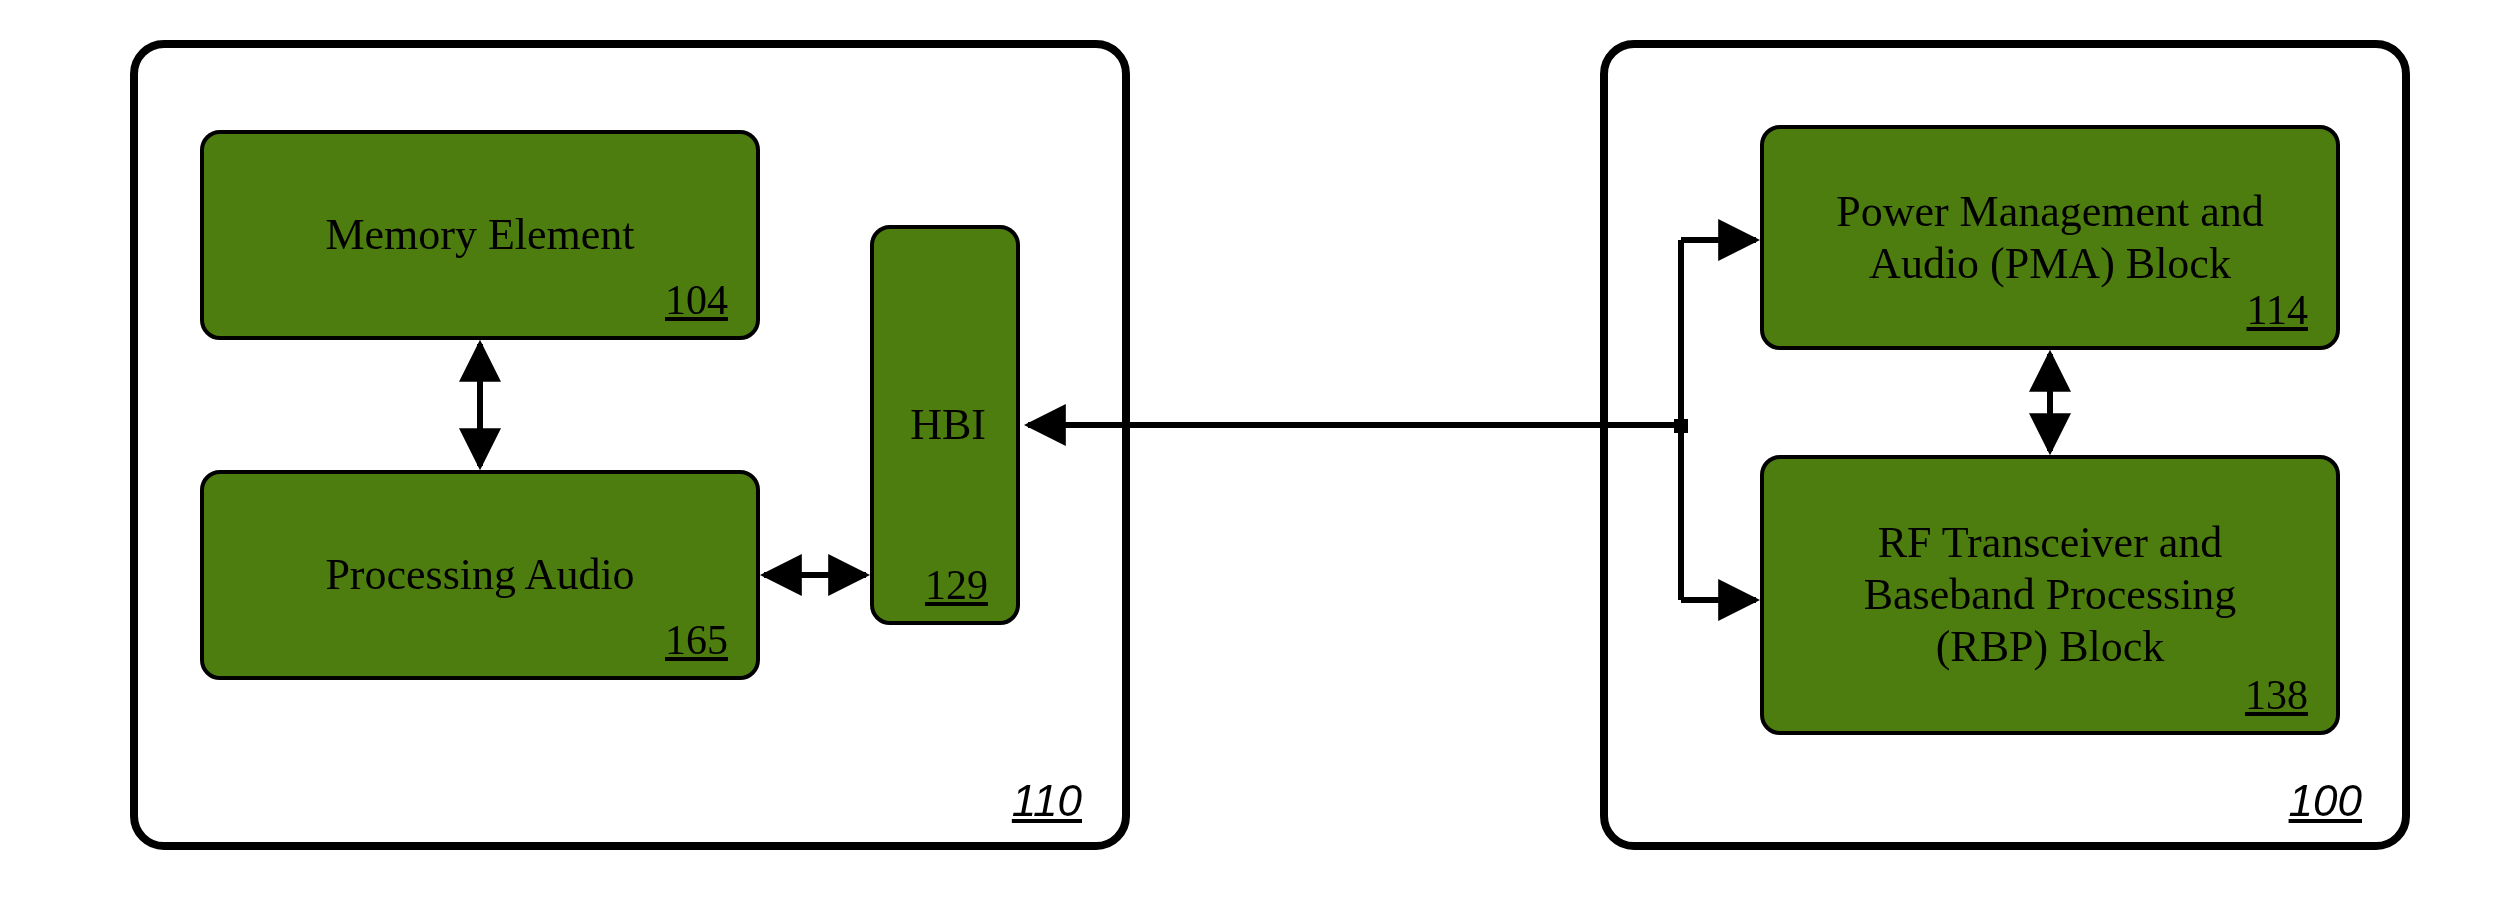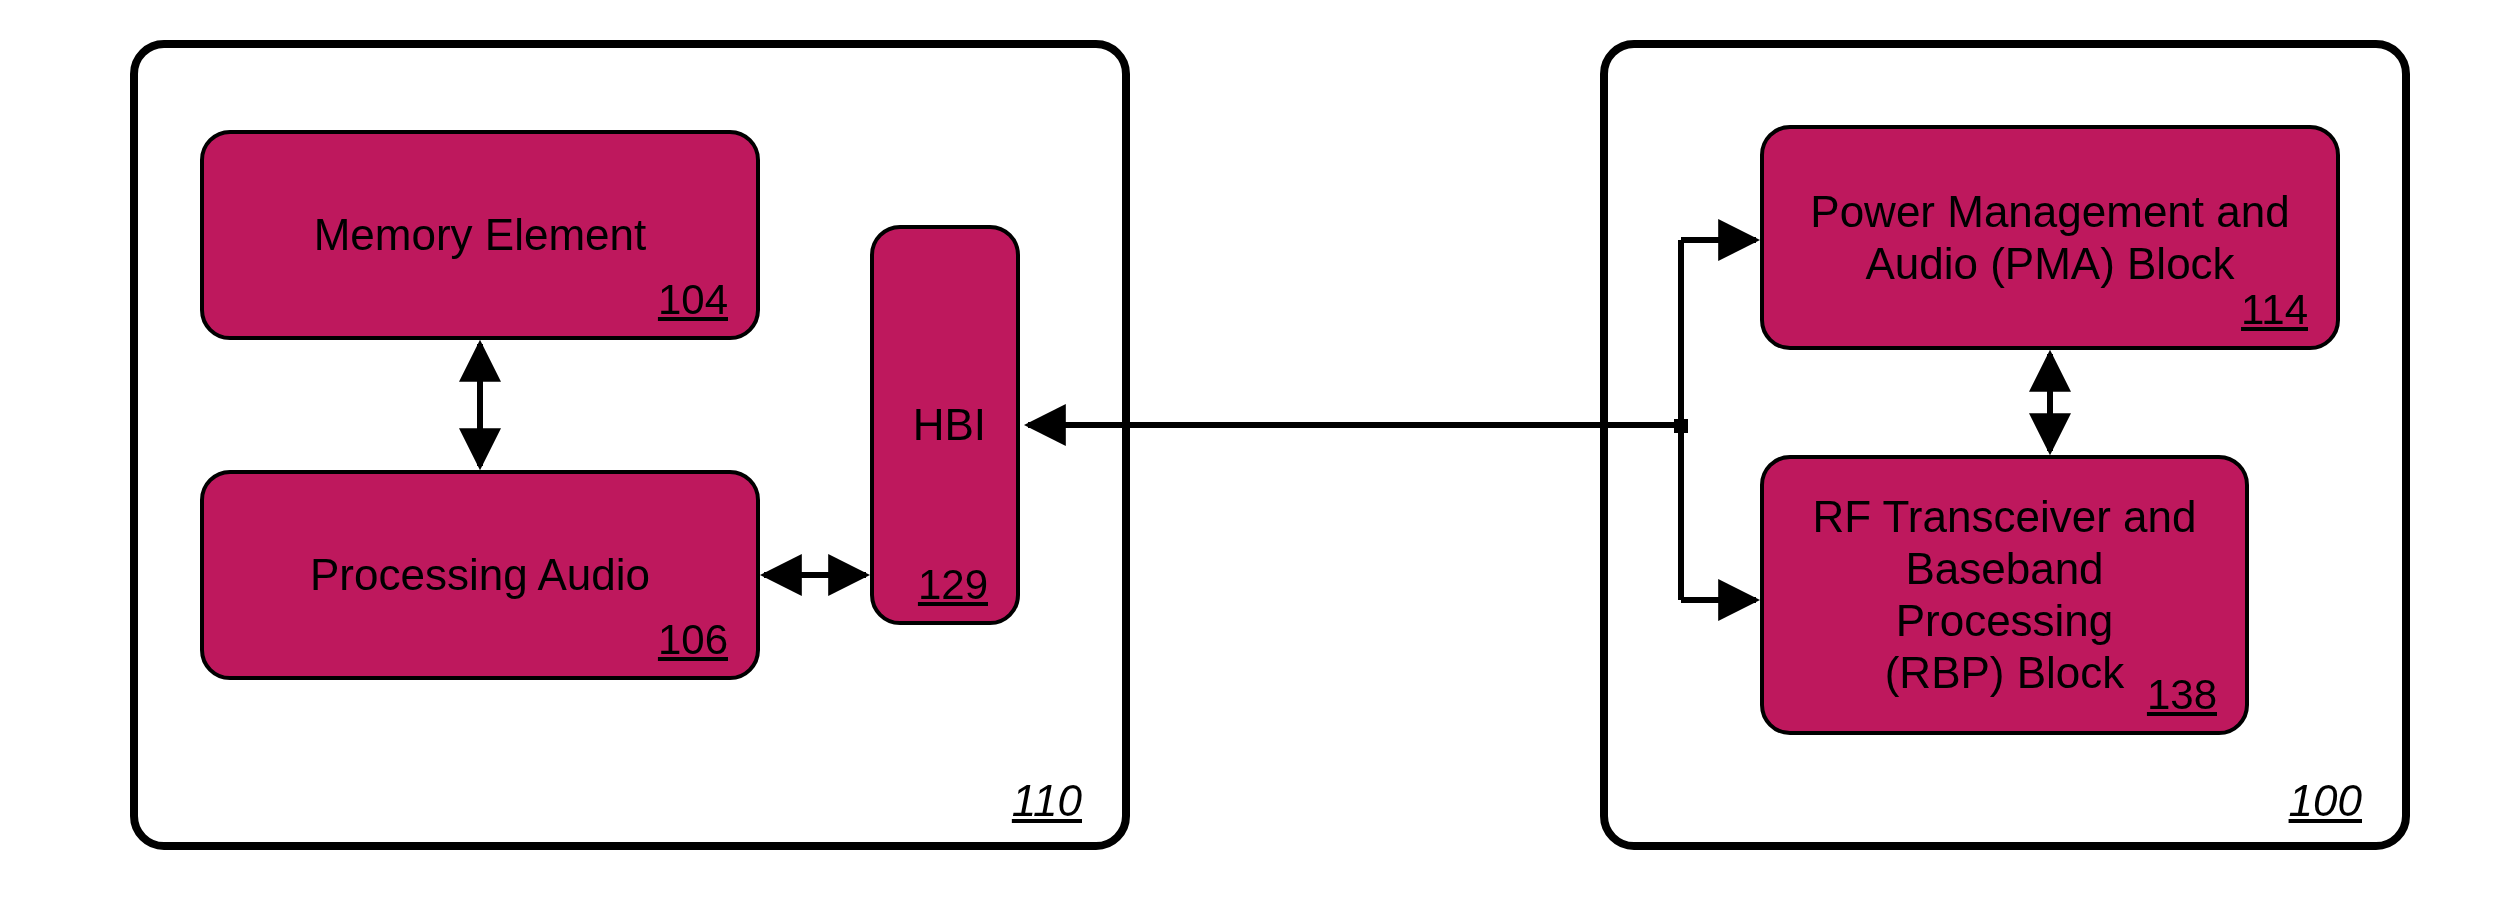--- a/index.html
+++ b/index.html
@@ -16,28 +16,29 @@
   .block {
     position: absolute;
     border: 8px solid #000;
     border-radius: 34px;
     box-sizing: border-box;
     background: #fff;
   }
   .inner {
     position: absolute;
     border: 4px solid #000;
-    border-radius: 30px;
+    border-radius: 20px;
     box-sizing: border-box;
-    background: #be185d;
+    background: #4d7c0f;
     display: flex;
     flex-direction: column;
     align-items: center;
     justify-content: center;
     text-align: center;
+    font-family: Liberation Serif, serif;
   }
   .inner .label {
     font-size: 44px;
     line-height: 1.18;
     padding: 0 30px;
   }
   .ref {
     position: absolute;
     right: 28px;
     bottom: 12px;
@@ -71,38 +72,38 @@
     <span class="block-ref">110</span>
   </div>
 
   <div class="inner" style="left:200px; top:130px; width:560px; height:210px;">
     <span class="label">Memory Element</span>
     <span class="ref">104</span>
   </div>
 
   <div class="inner" style="left:200px; top:470px; width:560px; height:210px;">
     <span class="label">Processing Audio</span>
-    <span class="ref">106</span>
+    <span class="ref">165</span>
   </div>
 
   <div class="inner" style="left:870px; top:225px; width:150px; height:400px;align-items:flex-end;">
     <span class="label">HBI</span>
     <span class="ref">129</span>
   </div>
 
   <div class="block" style="left:1600px; top:40px; width:810px; height:810px;">
     <span class="block-ref">100</span>
   </div>
 
   <div class="inner" style="left:1760px; top:125px; width:580px; height:225px;text-align:center;">
     <span class="label">Power Management and<br>Audio (PMA) Block</span>
     <span class="ref">114</span>
   </div>
 
-  <div class="inner" style="left:1760px; top:455px; width:489px; height:280px;">
+  <div class="inner" style="left:1760px; top:455px; width:580px; height:280px;">
     <span class="label">RF Transceiver and<br>Baseband Processing<br>(RBP) Block</span>
     <span class="ref">138</span>
   </div>
 
   <svg class="arrows" viewBox="0 0 2496 905">
     <defs>
       <marker id="arrowhead" viewBox="0 0 10 10" refX="9" refY="5" markerWidth="7" markerHeight="7" orient="auto-start-reverse">
         <path d="M 0 0 L 10 5 L 0 10 z" fill="#000"></path>
       </marker>
     </defs>

